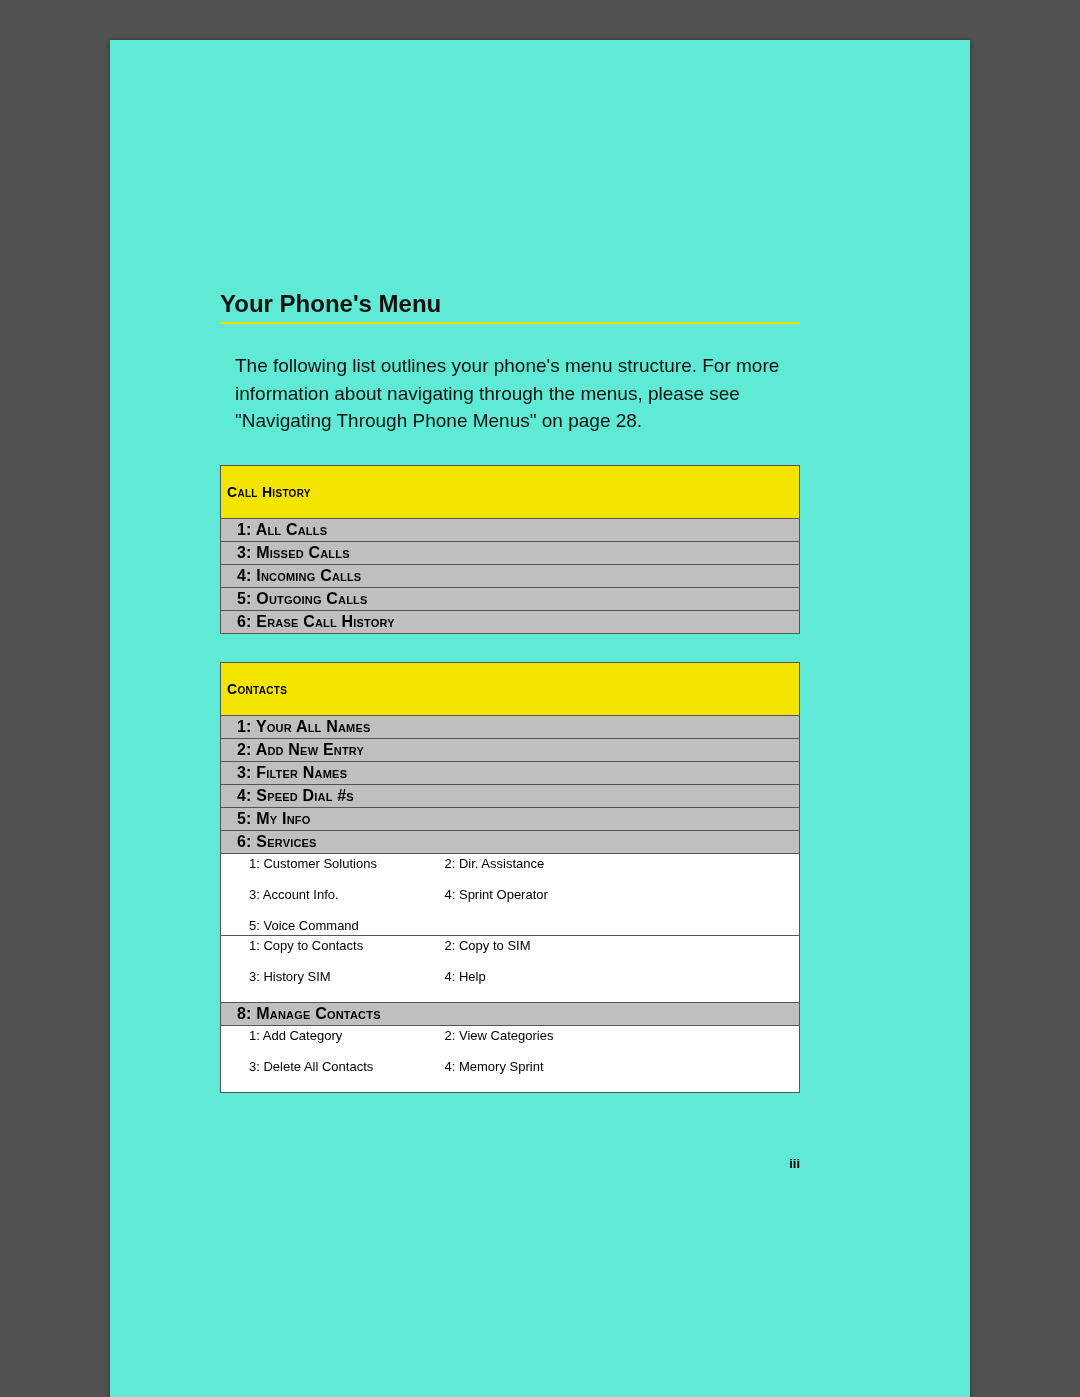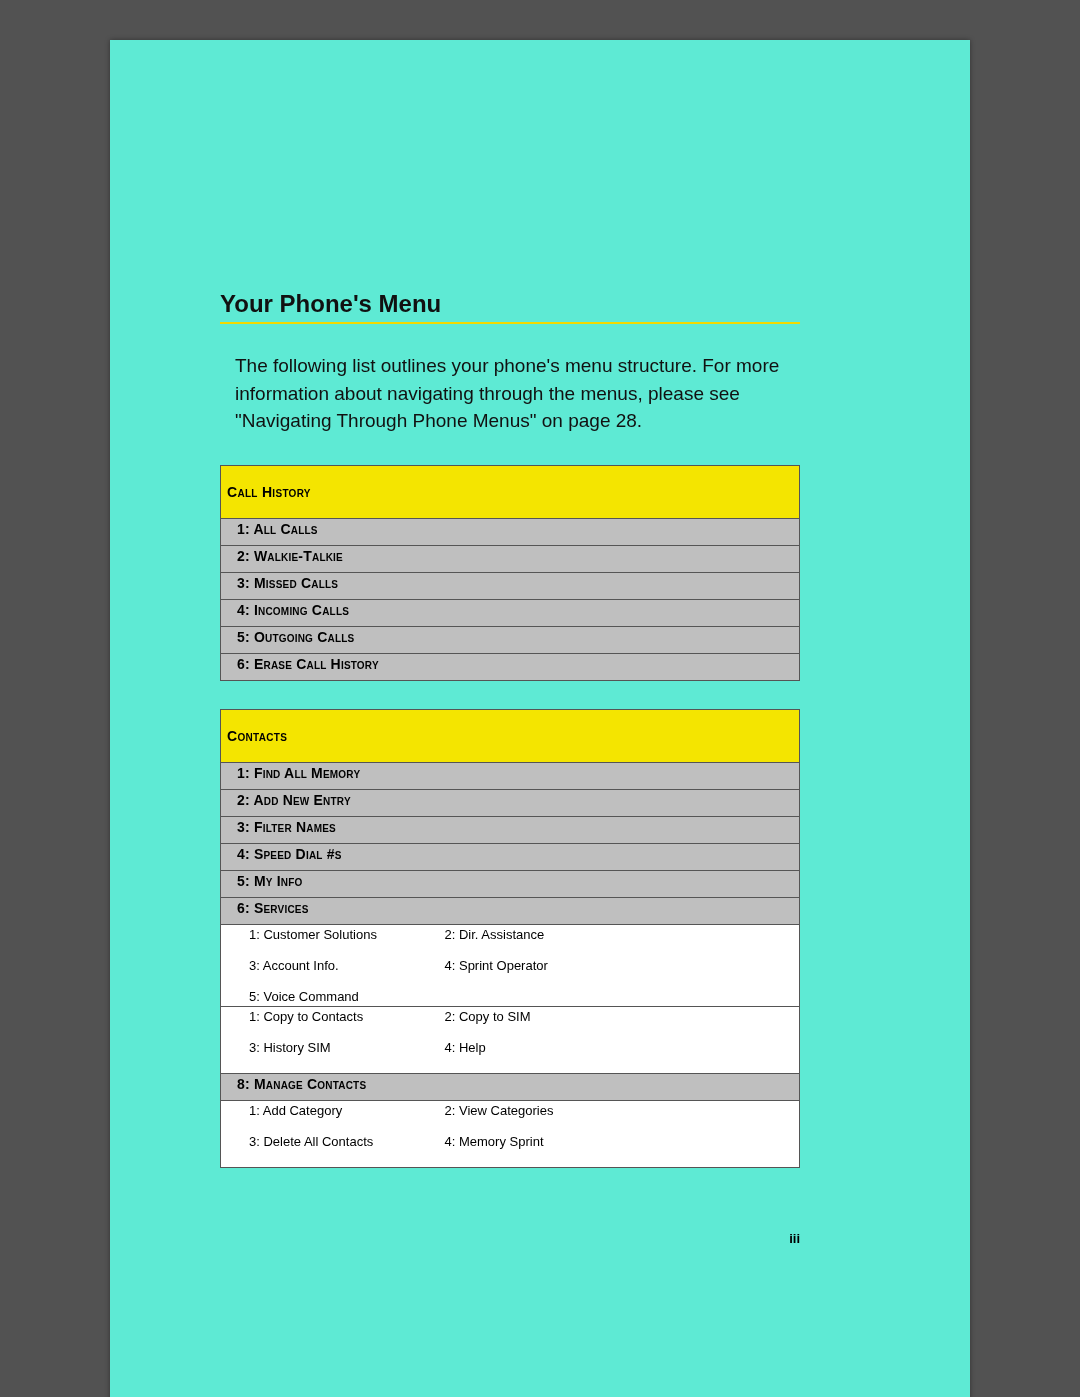--- a/index.html
+++ b/index.html
@@ -42,22 +42,22 @@
     padding: 18px 6px;
     border: 1px solid #555;
     border-bottom: 1px solid #555;
     font-variant: small-caps;
     letter-spacing: 0.3px;
   }
   .menu-row {
     background: #bfbfbf;
     border: 1px solid #555;
     border-top: none;
-    font-size: 14px;
-    padding: 2px 6px 8px 16px;
+    font-size: 16px;
+    padding: 2px 6px 2px 16px;
     font-weight: bold;
     font-variant: small-caps;
     letter-spacing: 0.2px;
   }
   .sub-row {
     background: #ffffff;
     border: 1px solid #555;
     border-top: none;
     font-size: 13px;
     padding: 2px 6px 2px 28px;
@@ -86,29 +86,28 @@
 <div class="page">
 
   <div class="page-title">Your Phone's Menu</div>
 
   <div class="intro">The following list outlines your phone's menu structure. For more information about navigating through the menus, please see "Navigating Through Phone Menus" on page 28.</div>
 
   <div id="sections-container">
       <div class="menu-block">
         <div class="menu-header">Call History</div>
         <div class="menu-row">1: All Calls</div>
-        <div class="menu-row">2: Walkie-Talkie</div>
         <div class="menu-row">3: Missed Calls</div>
         <div class="menu-row">4: Incoming Calls</div>
         <div class="menu-row">5: Outgoing Calls</div>
         <div class="menu-row">6: Erase Call History</div>
       </div>
       <div class="menu-block">
         <div class="menu-header">Contacts</div>
-        <div class="menu-row">1: Find All Memory</div>
+        <div class="menu-row">1: Your All Names</div>
         <div class="menu-row">2: Add New Entry</div>
         <div class="menu-row">3: Filter Names</div>
         <div class="menu-row">4: Speed Dial #s</div>
         <div class="menu-row">5: My Info</div>
         <div class="menu-row">6: Services</div>
         <div class="sub-row">
           <div class="col">1: Customer Solutions</div>
           <div class="col">2: Dir. Assistance</div>
           <div class="col">3: Account Info.</div>
           <div class="col">4: Sprint Operator</div>

